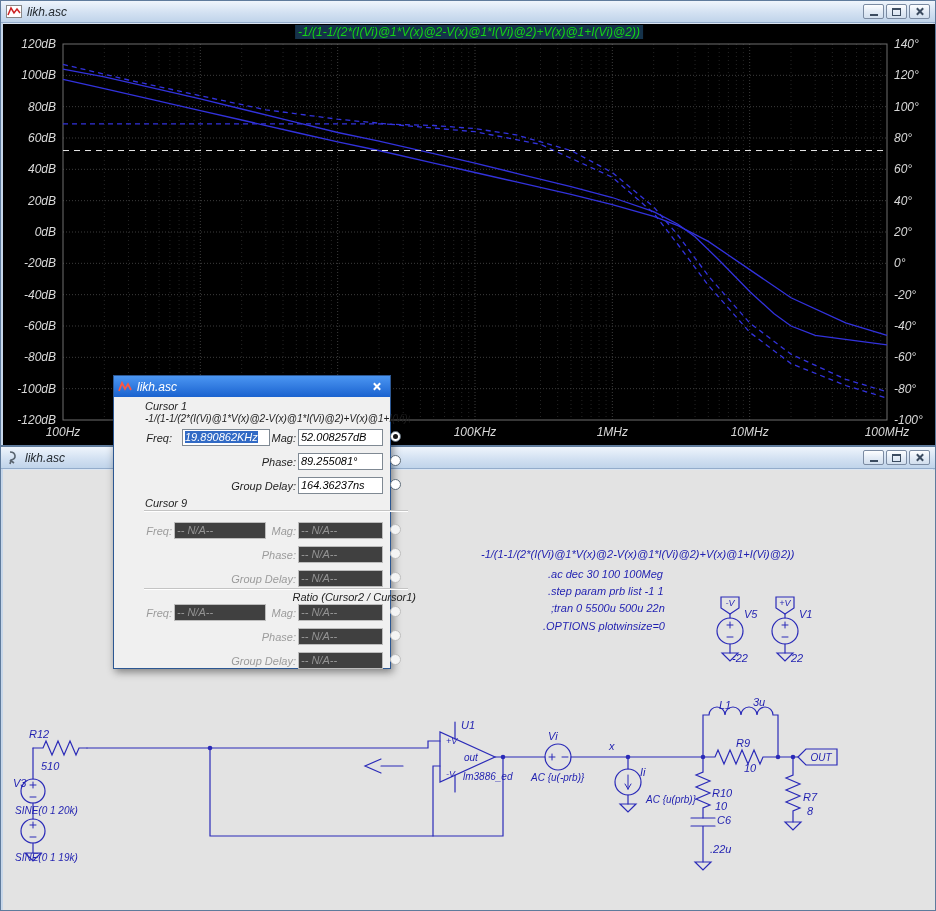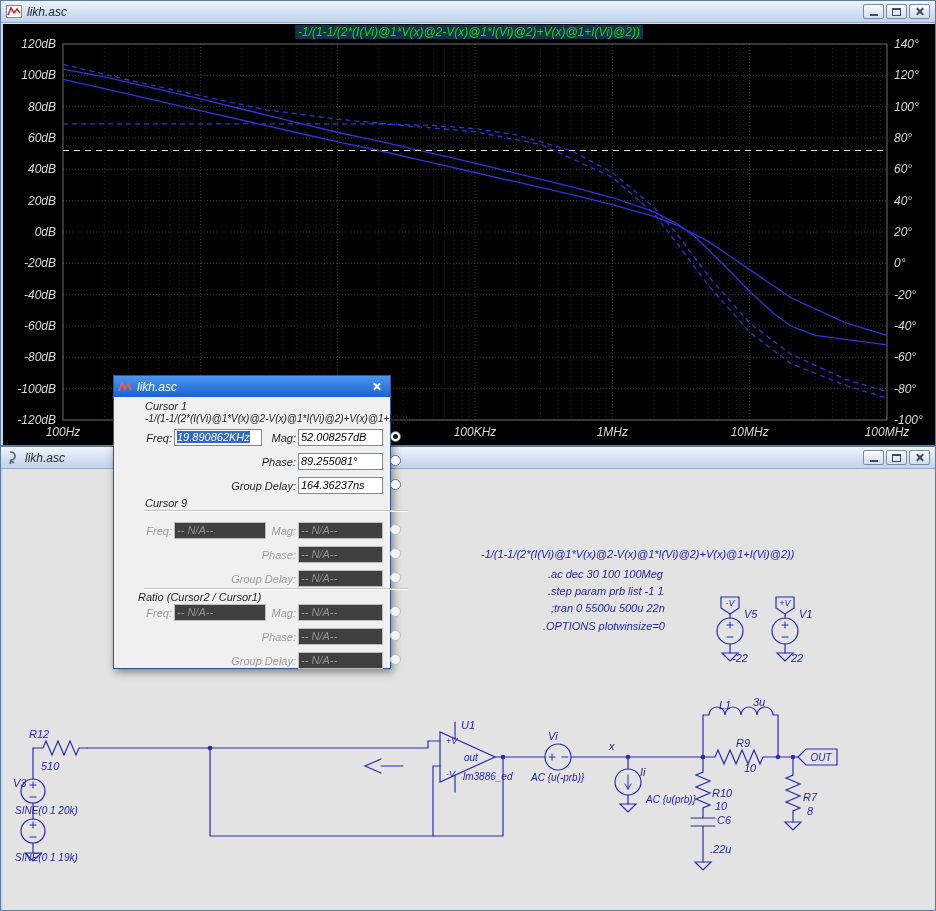--- a/index.html
+++ b/index.html
@@ -367,21 +367,21 @@
       <span class="dlg-close">
           <span class="ic-close"></span>
         </span>
     </div>
     <div class="dlg-body">
 
       <span class="dlg-lbl" style="left:7px;top:3px">Cursor 1</span>
       <div class="dlg-expr">-1/(1-1/(2*(I(Vi)@1*V(x)@2-V(x)@1*I(Vi)@2)+V(x)@1+I(Vi)@2))</div>
 
       <span class="dlg-lbl" style="left:2px;top:35px;width:32px;text-align:right">Freq:</span>
-      <div class="fld" style="left:36px;top:32px;width:88px"><span class="sel">19.890862KHz</span></div>
+      <div class="fld" style="left:44px;top:32px;width:88px"><span class="sel">19.890862KHz</span></div>
       <span class="dlg-lbl" style="left:96px;top:35px;width:62px;text-align:right">Mag:</span>
       <div class="fld" style="left:160px;top:32px;width:85px">52.008257dB</div>
       <span class="radio checked" style="left:252px;top:34px"></span>
 
       <span class="dlg-lbl" style="left:96px;top:59px;width:62px;text-align:right">Phase:</span>
       <div class="fld" style="left:160px;top:56px;width:85px">89.255081°</div>
       <span class="radio" style="left:252px;top:58px"></span>
 
       <span class="dlg-lbl" style="left:83px;top:83px;width:75px;text-align:right">Group Delay:</span>
       <div class="fld" style="left:160px;top:80px;width:85px">164.36237ns</div>
@@ -398,21 +398,21 @@
 
       <span class="dlg-lbl dis" style="left:96px;top:152px;width:62px;text-align:right">Phase:</span>
       <div class="fld na" style="left:160px;top:149px;width:85px">-- N/A--</div>
       <span class="radio dis" style="left:252px;top:151px"></span>
 
       <span class="dlg-lbl dis" style="left:83px;top:176px;width:75px;text-align:right">Group Delay:</span>
       <div class="fld na" style="left:160px;top:173px;width:85px">-- N/A--</div>
       <span class="radio dis" style="left:252px;top:175px"></span>
 
       <span class="sep" style="top:191px"></span>
-      <span class="dlg-lbl" style="left:0;top:194px;width:278px;text-align:left">Ratio (Cursor2 / Cursor1)</span>
+      <span class="dlg-lbl" style="left:0;top:194px;width:278px;text-align:right">Ratio (Cursor2 / Cursor1)</span>
 
       <span class="dlg-lbl dis" style="left:2px;top:210px;width:32px;text-align:right">Freq:</span>
       <div class="fld na" style="left:36px;top:207px;width:92px">-- N/A--</div>
       <span class="dlg-lbl dis" style="left:96px;top:210px;width:62px;text-align:right">Mag:</span>
       <div class="fld na" style="left:160px;top:207px;width:85px">-- N/A--</div>
       <span class="radio dis" style="left:252px;top:209px"></span>
 
       <span class="dlg-lbl dis" style="left:96px;top:234px;width:62px;text-align:right">Phase:</span>
       <div class="fld na" style="left:160px;top:231px;width:85px">-- N/A--</div>
       <span class="radio dis" style="left:252px;top:233px"></span>

